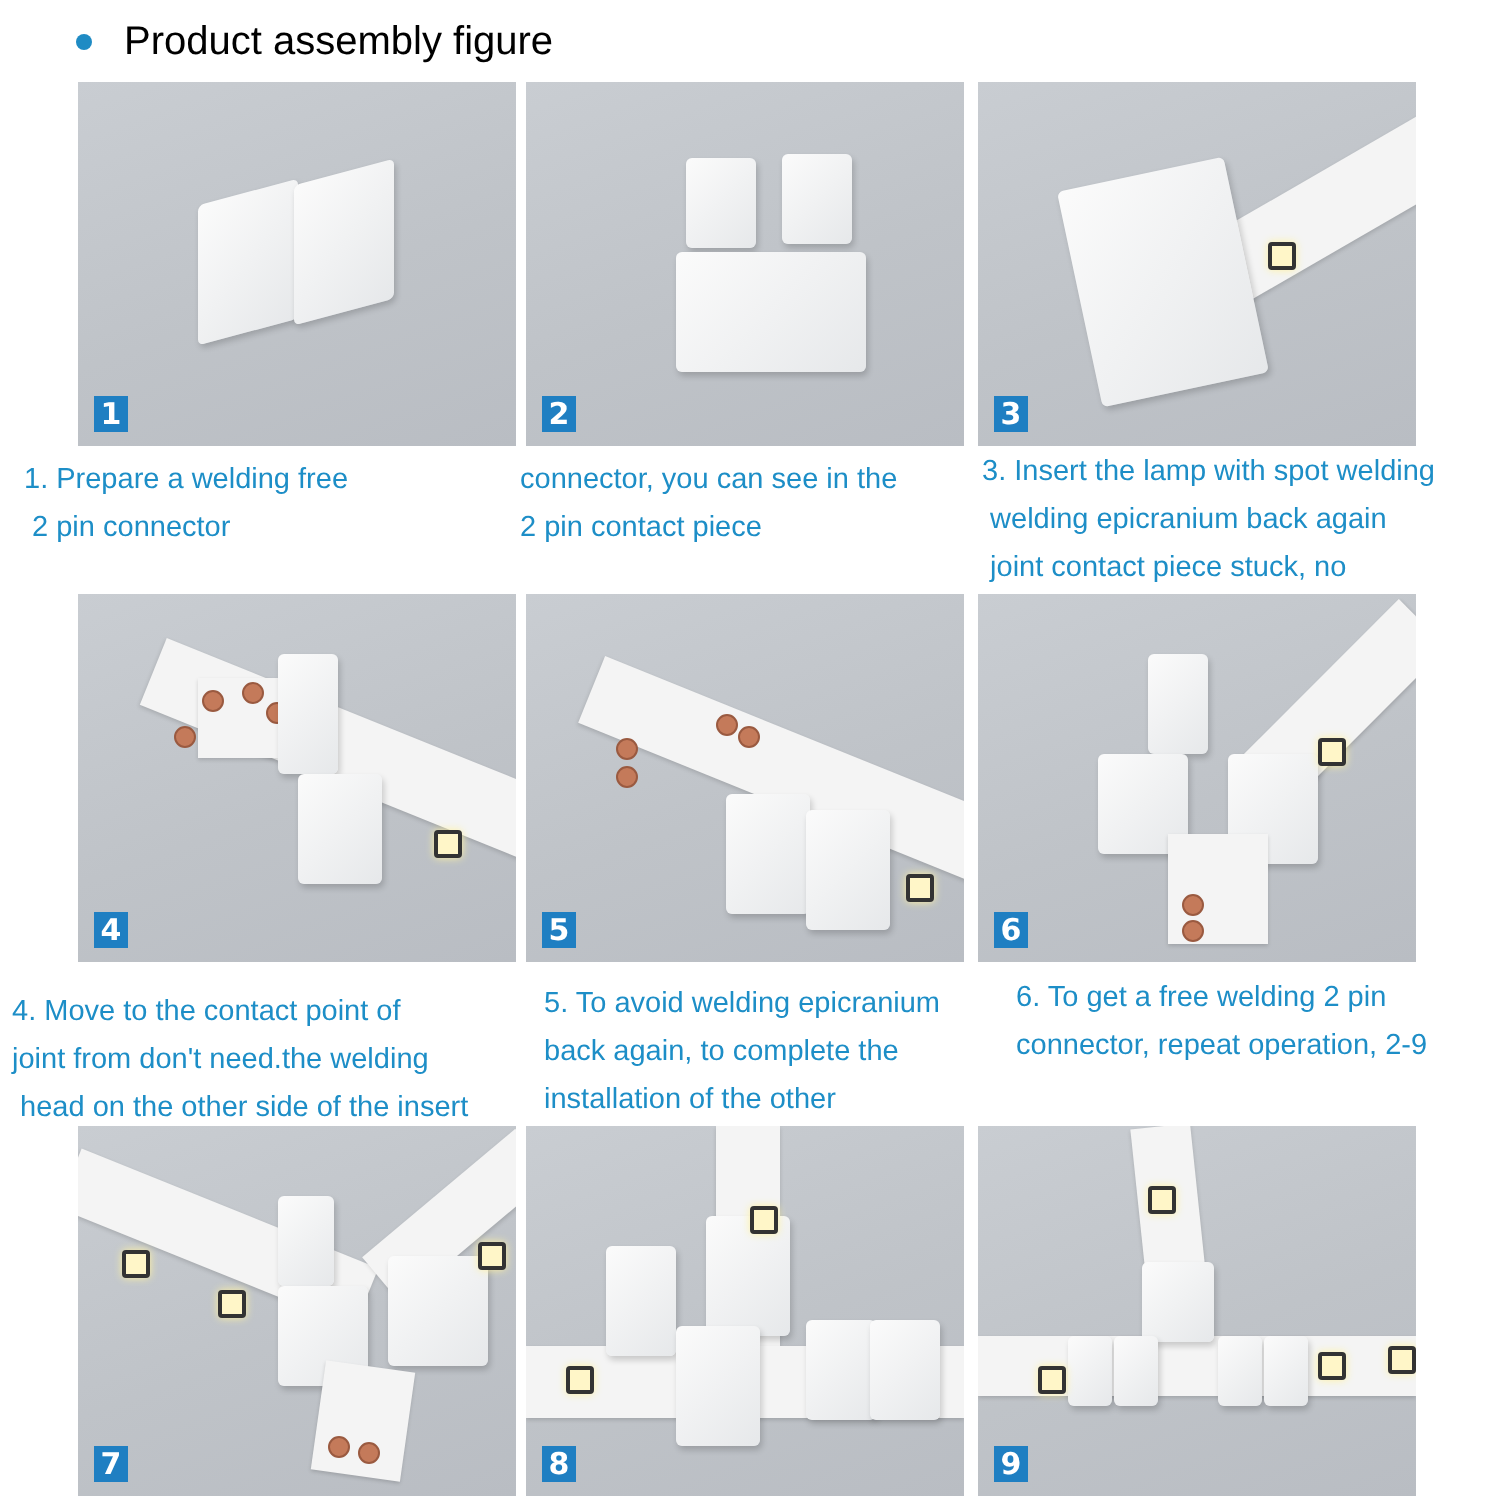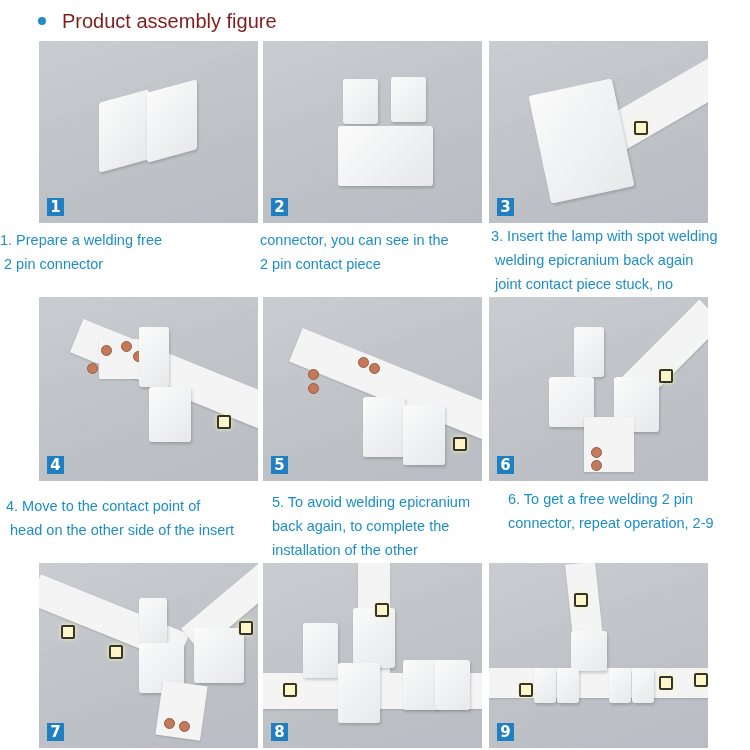--- a/index.html
+++ b/index.html
@@ -1,19 +1,19 @@
 <!DOCTYPE html>
 <html><head>
 <meta charset="utf-8">
 <style>
   html, body { margin: 0; padding: 0; background: #ffffff; }
   body { width: 750px; height: 750px; position: relative; overflow: hidden;
          font-family: "Liberation Sans", sans-serif; }
   .title { position: absolute; left: 38px; top: 6px; height: 30px; display: flex; align-items: center;
-           color: #7f1d1d; font-size: 20px; }
+           color: #000000; font-size: 20px; }
   .title .dot { width: 8px; height: 8px; border-radius: 50%; background: #1f8bc4; margin-right: 16px; }
   .photo { position: absolute; background: linear-gradient(160deg, #c9cdd2 0%, #bfc3c8 55%, #b9bdc3 100%); overflow: hidden; }
   .badge { position: absolute; left: 8px; bottom: 7px; width: 17px; height: 18px; background: #1f7fc2;
            color: #fff; font-weight: bold; font-size: 15px; line-height: 18px; text-align: center;
            font-family: "DejaVu Sans", sans-serif; }
   .caption { position: absolute; color: #1d8ec7; font-size: 14.5px; line-height: 24px; white-space: pre; }
   
   .conn { position: absolute; background: linear-gradient(135deg, #fbfbfb, #e6e8ea); border-radius: 3px;
           box-shadow: 1px 2px 3px rgba(0,0,0,0.18); }
   .strip { position: absolute; background: #f4f4f4; box-shadow: 0 1px 2px rgba(0,0,0,0.15); }
@@ -41,21 +41,21 @@
   <div class="conn" style="left:75px;top:85px;width:95px;height:60px;"></div>
   <div class="badge">2</div>
 </div>
 <div class="photo" style="left:489px;top:41px;width:219px;height:182px;">
   <div class="strip" style="left:115px;top:40px;width:140px;height:38px;transform:rotate(-30deg);"></div>
   <div class="conn" style="left:50px;top:45px;width:85px;height:110px;transform:rotate(-12deg);"></div>
   <div class="led" style="left:145px;top:80px;"></div>
   <div class="badge">3</div>
 </div>
 
-<div class="caption" style="left:0;top:228px;"><div>1. Prepare a welding free</div><div> 2 pin connector</div></div>
+<div class="caption" style="left:12px;top:228px;"><div>1. Prepare a welding free</div><div> 2 pin connector</div></div>
 <div class="caption" style="left:260px;top:228px;"><div>connector, you can see in the</div><div>2 pin contact piece</div></div>
 <div class="caption" style="left:491px;top:224px;"><div>3. Insert the lamp with spot welding</div><div> welding epicranium back again</div><div> joint contact piece stuck, no</div></div>
 
 <div class="photo" style="left:39px;top:297px;width:219px;height:184px;">
   <div class="strip" style="left:30px;top:60px;width:210px;height:36px;transform:rotate(22deg);"></div>
   <div class="strip" style="left:60px;top:42px;width:40px;height:40px;"></div>
   <div class="pad" style="left:62px;top:48px;"></div>
     <div class="pad" style="left:48px;top:66px;"></div>
   <div class="pad" style="left:82px;top:44px;"></div>
     <div class="pad" style="left:94px;top:54px;"></div>
@@ -80,21 +80,21 @@
   <div class="conn" style="left:85px;top:30px;width:30px;height:50px;"></div>
   <div class="conn" style="left:60px;top:80px;width:45px;height:50px;"></div>
   <div class="conn" style="left:125px;top:80px;width:45px;height:55px;"></div>
   <div class="strip" style="left:95px;top:120px;width:50px;height:55px;"></div>
   <div class="pad" style="left:102px;top:150px;"></div>
     <div class="pad" style="left:102px;top:163px;"></div>
   <div class="led" style="left:170px;top:72px;"></div>
   <div class="badge">6</div>
 </div>
 
-<div class="caption" style="left:6px;top:494px;"><div>4. Move to the contact point of</div><div> head on the other side of the insert</div></div>
+<div class="caption" style="left:6px;top:494px;"><div>4. Move to the contact point of</div><div>joint from don't need.the welding</div><div> head on the other side of the insert</div></div>
 <div class="caption" style="left:272px;top:490px;"><div>5. To avoid welding epicranium</div><div>back again, to complete the</div><div>installation of the other</div></div>
 <div class="caption" style="left:508px;top:487px;"><div>6. To get a free welding 2 pin</div><div>connector, repeat operation, 2-9</div></div>
 
 <div class="photo" style="left:39px;top:563px;width:219px;height:185px;">
   <div class="strip" style="left:-10px;top:40px;width:160px;height:32px;transform:rotate(22deg);"></div>
   <div class="strip" style="left:140px;top:30px;width:100px;height:30px;transform:rotate(-40deg);"></div>
   <div class="conn" style="left:100px;top:35px;width:28px;height:45px;"></div>
   <div class="conn" style="left:100px;top:80px;width:45px;height:50px;"></div>
   <div class="conn" style="left:155px;top:65px;width:50px;height:55px;"></div>
   <div class="strip" style="left:120px;top:120px;width:45px;height:55px;transform:rotate(8deg);"></div>

